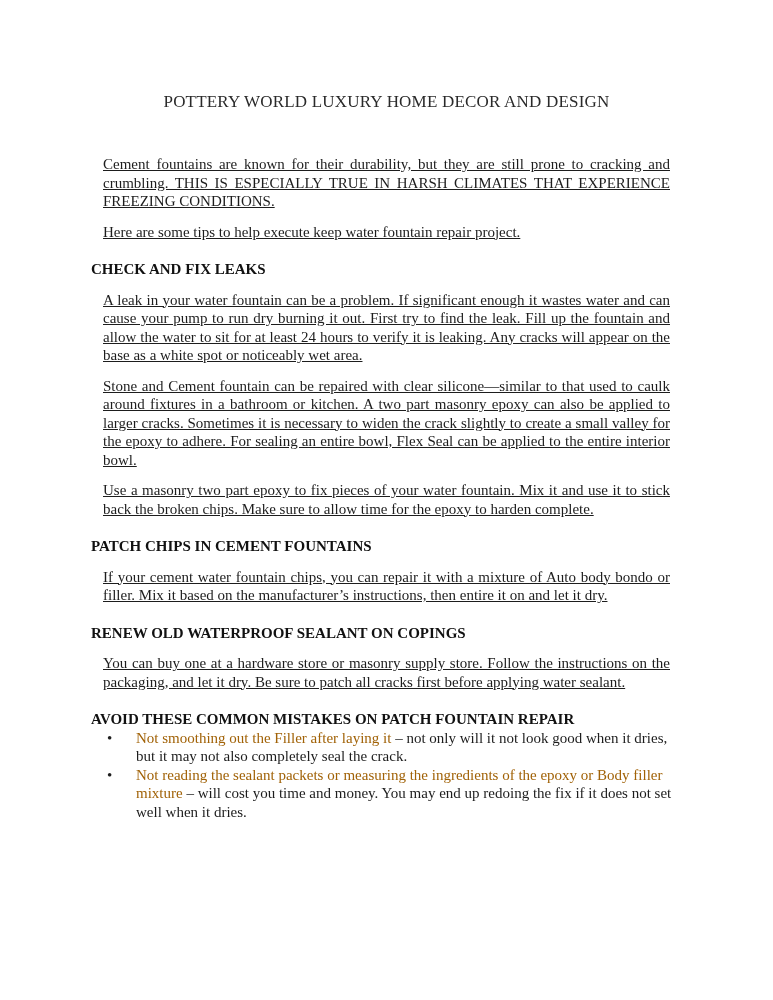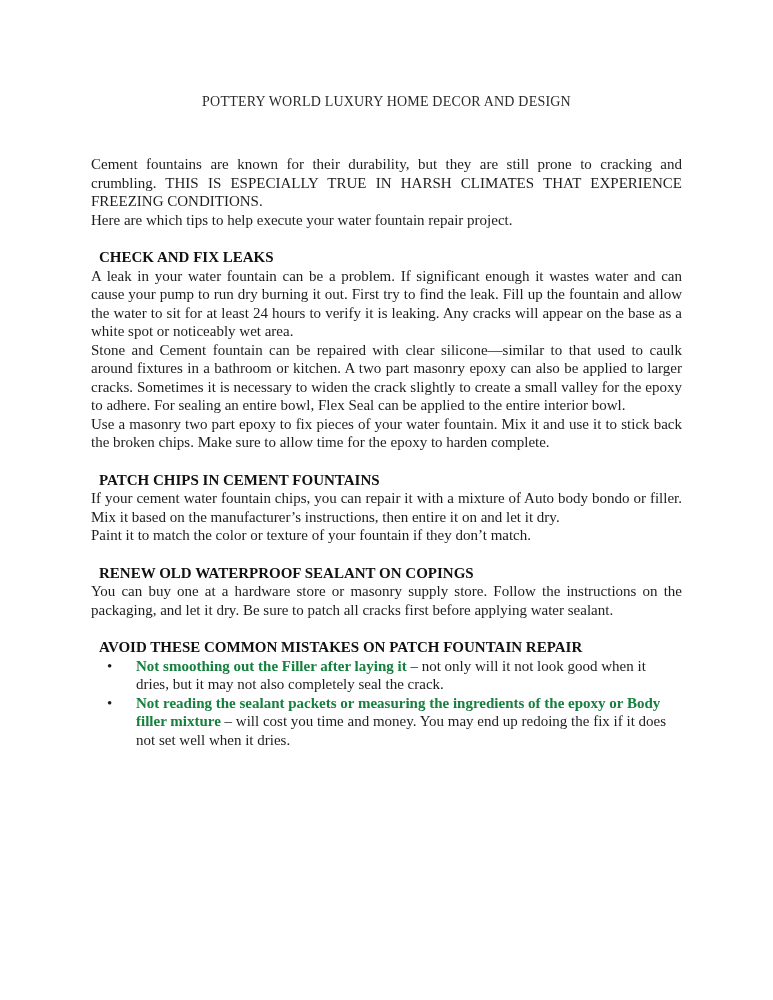--- a/index.html
+++ b/index.html
@@ -14,37 +14,38 @@
     margin: 0 auto;
     background: #ffffff;
     box-sizing: border-box;
     padding: 92px 91px 0 91px;
     font-family: "Liberation Serif", "DejaVu Serif", serif;
     color: #1d1d1d;
     overflow: hidden;
   }
   .doc-title {
     margin: 0 0 43px 0;
-    font-size: 14px;
+    font-size: 17px;
     font-weight: normal;
     line-height: 20px;
     text-align: center;
     letter-spacing: 0.2px;
     color: #2a2a2a;
   }
   .doc-body {
     font-size: 15px;
     line-height: 18.5px;
   }
   .para {
-    margin: 0;
+    margin: 12px;
     text-align: justify;
+    text-decoration: underline;
   }
   .sec-heading {
-    margin: 19px 0 0 8px;
+    margin: 19px 0 0 0;
     font-size: 15px;
     font-weight: bold;
     line-height: 18.5px;
     color: #111111;
   }
   .bullet-list {
     margin: 0;
     padding: 0;
     list-style: none;
   }
@@ -52,39 +53,38 @@
     position: relative;
     padding-left: 45px;
     text-align: left;
   }
   .bullet-marker {
     position: absolute;
     left: 16px;
     top: 0;
   }
   .bullet-text b {
-    font-weight: bold;
-    color: #15803d;
+    font-weight: normal;
+    color: #a16207;
   }
 </style>
 </head>
 <body>
 
 <div class="page">
   <h1 class="doc-title">POTTERY WORLD LUXURY HOME DECOR AND DESIGN</h1>
   <main class="doc-body">
       <p class="para">Cement fountains are known for their durability, but they are still prone to cracking and crumbling. THIS IS ESPECIALLY TRUE IN HARSH CLIMATES THAT EXPERIENCE FREEZING CONDITIONS.</p>
-      <p class="para">Here are which tips to help execute your water fountain repair project.</p>
+      <p class="para">Here are some tips to help execute keep water fountain repair project.</p>
       <h2 class="sec-heading">CHECK AND FIX LEAKS</h2>
       <p class="para">A leak in your water fountain can be a problem. If significant enough it wastes water and can cause your pump to run dry burning it out. First try to find the leak. Fill up the fountain and allow the water to sit for at least 24 hours to verify it is leaking.  Any cracks will appear on the base as a white spot or noticeably wet area.</p>
       <p class="para">Stone and Cement fountain can be repaired with clear silicone—similar to that used to caulk around fixtures in a bathroom or kitchen.  A two part masonry epoxy can also be applied to larger cracks.   Sometimes it is necessary to widen the crack slightly to create a small valley for the epoxy to adhere.  For sealing an entire bowl, Flex Seal can be applied to the entire interior bowl.</p>
       <p class="para">Use a masonry two part epoxy to fix pieces of your water fountain. Mix it and use it to stick back the broken chips. Make sure to allow time for the epoxy to harden complete.</p>
       <h2 class="sec-heading">PATCH CHIPS IN CEMENT FOUNTAINS</h2>
       <p class="para">If your cement water fountain chips, you can repair it with a mixture of Auto body bondo or filler.  Mix it based on the manufacturer’s instructions, then entire it on and let it dry.</p>
-      <p class="para">Paint it to match the color or texture of your fountain if they don’t match.</p>
       <h2 class="sec-heading">RENEW OLD WATERPROOF SEALANT ON COPINGS</h2>
       <p class="para">You can buy one at a hardware store or masonry supply store. Follow the instructions on the packaging, and let it dry. Be sure to patch all cracks first before applying water sealant.</p>
       <h2 class="sec-heading">AVOID THESE COMMON MISTAKES ON PATCH FOUNTAIN REPAIR</h2>
       <ul class="bullet-list">
         <li><span class="bullet-marker">•</span><span class="bullet-text"><b>Not smoothing out the Filler after laying it</b> – not only will it not look good when it dries, but it may not also completely seal the crack.</span></li>
         <li><span class="bullet-marker">•</span><span class="bullet-text"><b>Not reading the sealant packets or measuring the ingredients of the epoxy or Body filler mixture</b> – will cost you time and money. You may end up redoing the fix if it does not set well when it dries.</span></li>
       </ul>
     </main>
 </div>
 

